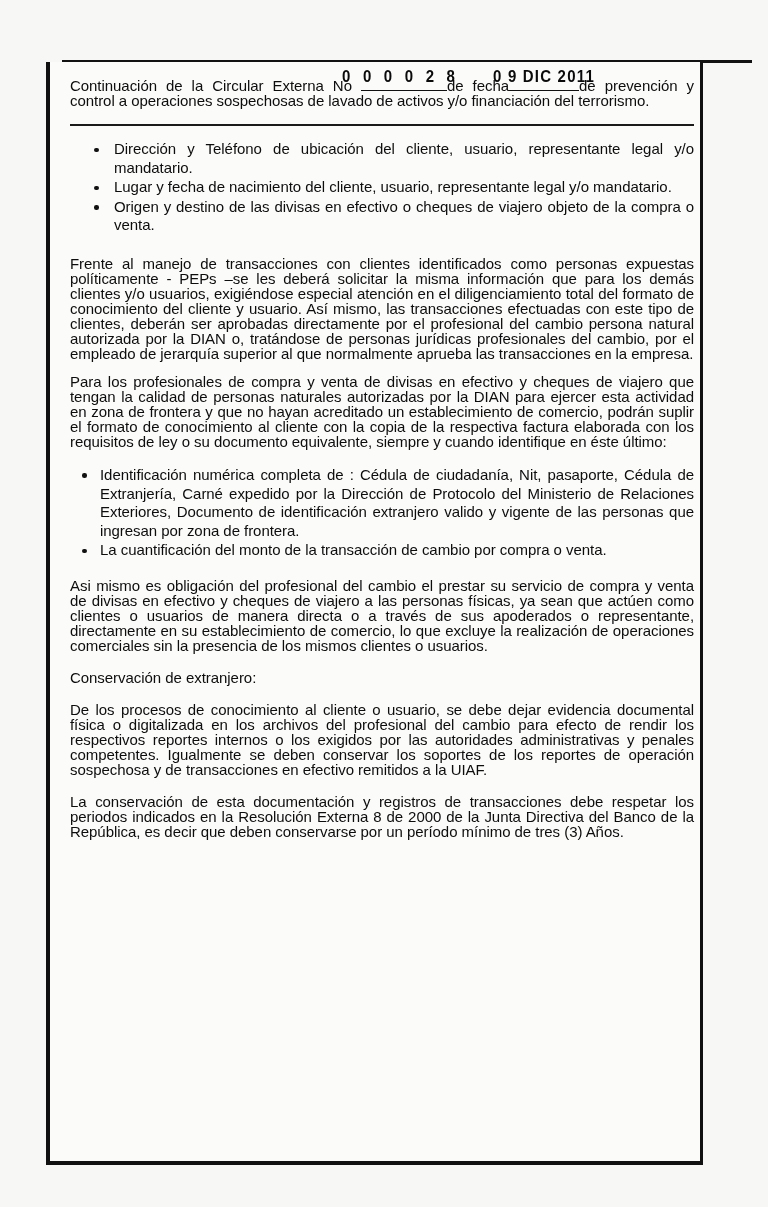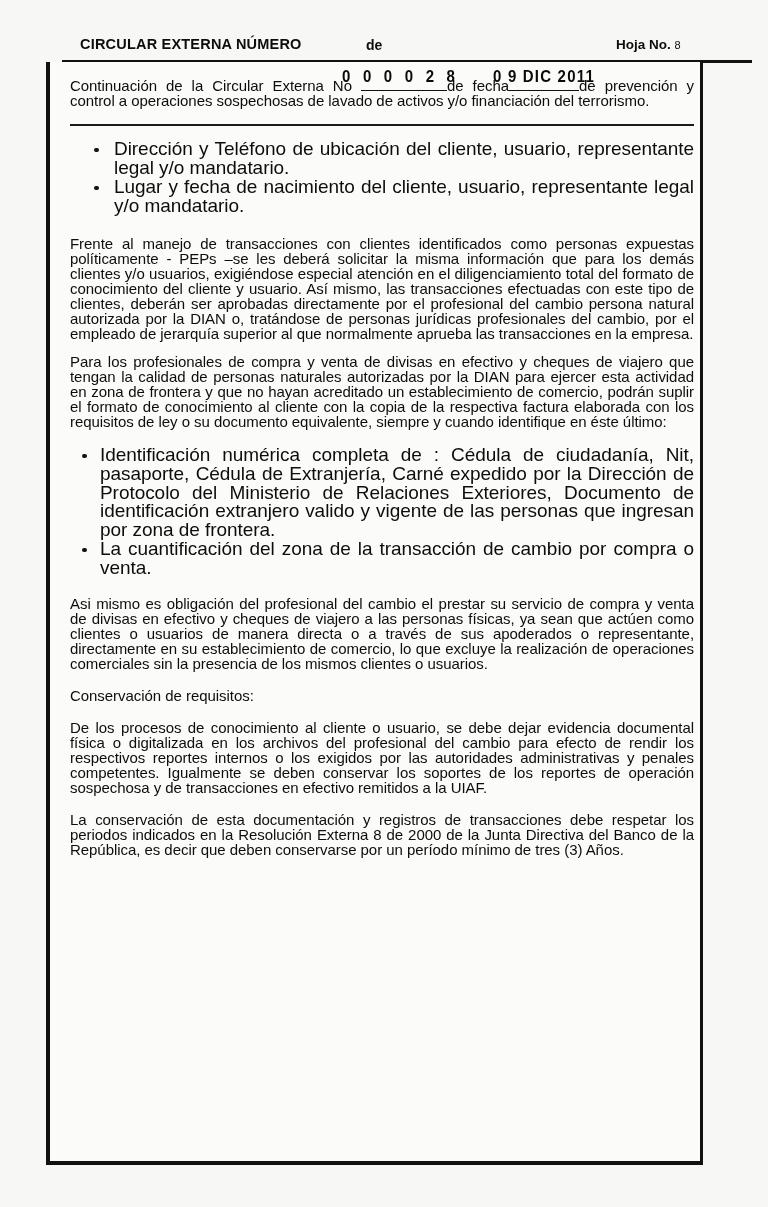--- a/index.html
+++ b/index.html
@@ -138,21 +138,21 @@
 
   
   ul.bullets {
     list-style: none;
     margin: 0;
     padding: 0;
   }
   ul.bullets li {
     position: relative;
     padding-left: 44px;
-    font-size: 19px;
+    font-size: 15px;
     line-height: 18.6px;
     text-align: justify;
     margin-bottom: 1px;
     letter-spacing: -0.05px;
   }
   ul.bullets li::before {
     content: "";
     position: absolute;
     left: 24px;
     top: 7.5px;
@@ -170,66 +170,62 @@
 
   .gap-sm { height: 13px; }
   .gap-md { height: 17px; }
   .gap-lg { height: 20px; }
 </style>
 </head>
 <body>
 
 <div id="page">
 
-  <div id="header-row">
-    <span class="hdr-title">CIRCULAR EXTERNA NÚMERO</span>
-    <span class="hdr-de">de</span>
-    <span class="hdr-hoja"><span>Hoja No.</span> <span class="pg">8</span></span>
-  </div>
   <div id="header-rule"></div>
 
   <div id="scanbox"></div>
 
   <div id="content">
 
     <div id="continuation">
       <span class="stamp" id="stamp-number">0 0 0 0 2 8</span>
       <span class="stamp" id="stamp-date">0 9 DIC 2011</span>
       <p class="para"><span>Continuación de la Circular Externa No</span> <span class="blank-rule" id="rule-a"></span><span>de fecha</span><span class="blank-rule" id="rule-b"></span><span>de prevención y control a operaciones sospechosas de lavado de activos y/o financiación del terrorismo.</span></p>
     </div>
 
     <div id="divider"></div>
 
     <ul class="bullets list-a">
       <li>Dirección y Teléfono de ubicación del cliente, usuario, representante legal y/o mandatario.</li>
       <li>Lugar y fecha de nacimiento del cliente, usuario, representante legal y/o mandatario.</li>
+      <li>Origen y destino de las divisas en efectivo o cheques de viajero objeto de la compra o venta.</li>
     </ul>
 
     <div class="gap-lg"></div>
 
     <p class="para">Frente al manejo de transacciones con clientes identificados como personas expuestas políticamente - PEPs –se les deberá solicitar la misma información que para los demás clientes y/o usuarios, exigiéndose especial atención en el diligenciamiento total del formato de conocimiento del cliente y usuario. Así mismo, las transacciones efectuadas con este tipo de clientes, deberán ser aprobadas directamente por el profesional del cambio persona natural autorizada por la DIAN o, tratándose de personas jurídicas profesionales del cambio, por el empleado de jerarquía superior al que normalmente aprueba las transacciones en la empresa.</p>
 
     <div class="gap-sm"></div>
 
     <p class="para">Para los profesionales de compra y venta de divisas en efectivo y cheques de viajero que tengan la calidad de personas naturales autorizadas por la DIAN para ejercer esta actividad en zona de frontera y que no hayan acreditado un establecimiento de comercio, podrán suplir el formato de conocimiento al cliente con la copia de la respectiva factura elaborada con los requisitos de ley o su documento equivalente, siempre y cuando identifique en éste último:</p>
 
     <div class="gap-md"></div>
 
     <ul class="bullets list-b">
       <li>Identificación numérica completa de : Cédula de ciudadanía, Nit, pasaporte, Cédula de Extranjería, Carné expedido por la Dirección de Protocolo  del Ministerio de Relaciones Exteriores, Documento de identificación extranjero  valido y  vigente de las personas que ingresan por zona de frontera.</li>
-      <li>La cuantificación del zona de la transacción de cambio por compra o venta.</li>
+      <li>La cuantificación del monto de la transacción de cambio por compra o venta.</li>
     </ul>
 
     <div class="gap-md"></div>
 
     <p class="para">Asi mismo es obligación del profesional del cambio el prestar su servicio de compra y venta de divisas en efectivo y cheques de viajero a las personas  físicas, ya sean que actúen como clientes o usuarios de manera directa o a través de sus apoderados o representante, directamente en su establecimiento de comercio, lo que excluye la realización de operaciones comerciales sin la presencia de los mismos clientes o usuarios.</p>
 
     <div class="gap-md"></div>
 
-    <p class="para">Conservación de requisitos:</p>
+    <p class="para">Conservación de extranjero:</p>
 
     <div class="gap-md"></div>
 
     <p class="para">De los procesos de conocimiento al cliente o usuario, se debe dejar evidencia documental física o digitalizada en los archivos del profesional del cambio para efecto de rendir los respectivos reportes internos o los exigidos por las autoridades administrativas y penales competentes. Igualmente se deben conservar los soportes de los reportes de operación sospechosa y de transacciones en efectivo remitidos a la UIAF.</p>
 
     <div class="gap-md"></div>
 
     <p class="para">La conservación de esta documentación y registros de transacciones debe respetar los periodos indicados en la  Resolución Externa 8 de 2000 de la Junta Directiva del Banco de la República, es decir que deben conservarse por un período mínimo de tres (3) Años.</p>
 
   </div>

